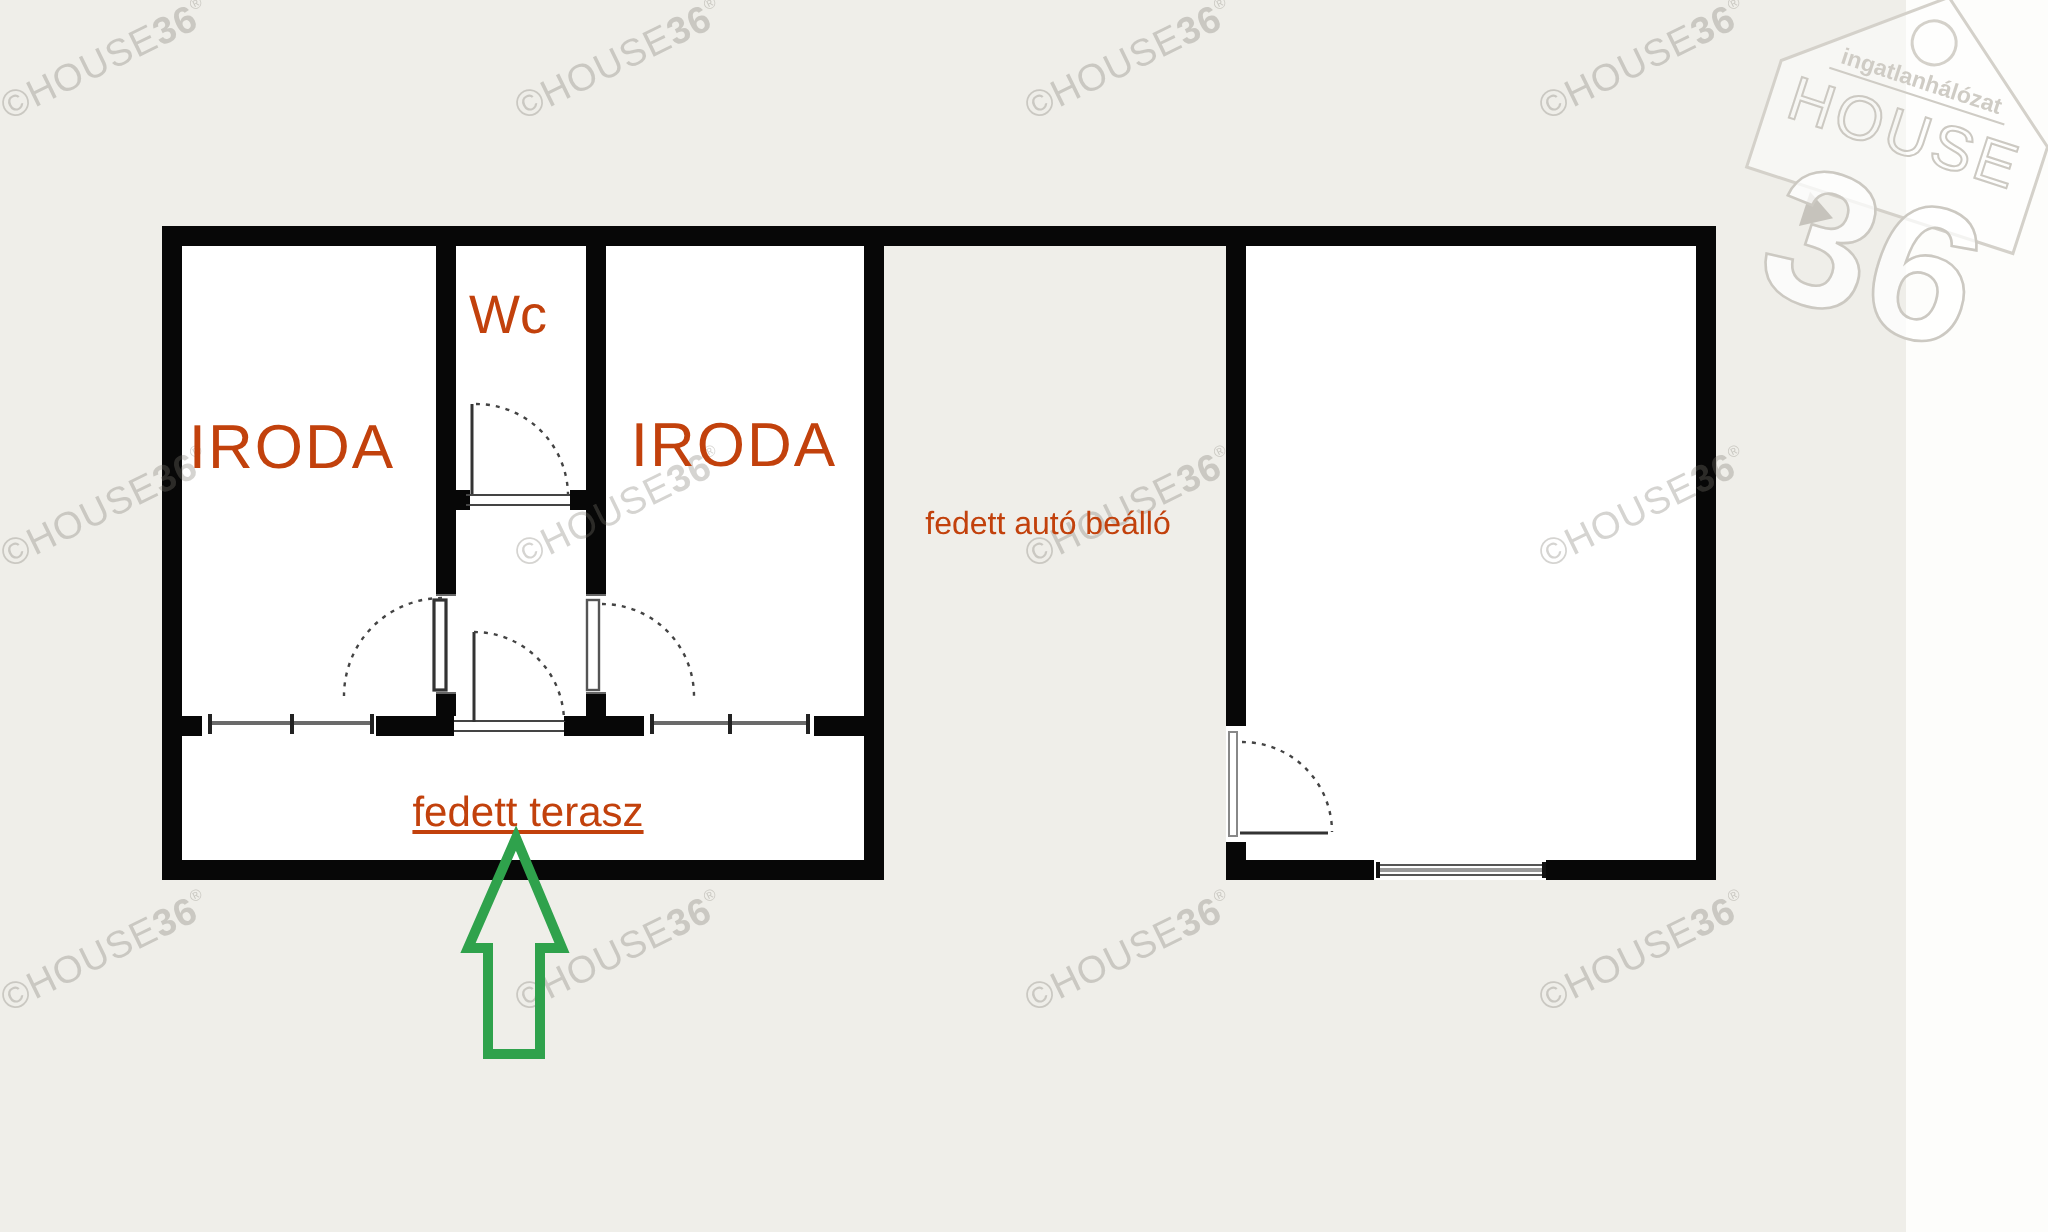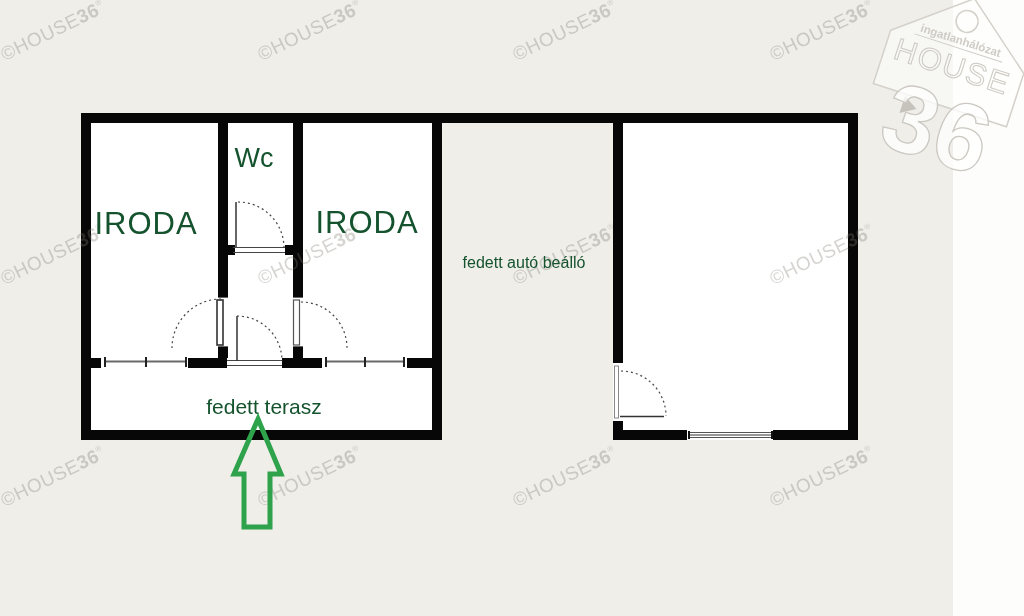--- a/index.html
+++ b/index.html
@@ -9,21 +9,21 @@
     font-family:"Liberation Sans", sans-serif;
   }
   .paper-strip{
     position:absolute; left:953px; top:0; width:71px; height:616px;
     background:#fdfdfb;
   }
   svg{position:absolute; left:0; top:0;}
   .labels{position:absolute; left:0; top:0; width:100%; height:100%; pointer-events:none;}
   .room-label{
     position:absolute; transform:translate(-50%,-50%);
-    color:#14532d; white-space:nowrap;
+    color:#c2410c; white-space:nowrap;
   }
   .lbl-big{font-size:31px; letter-spacing:1px;}
   .lbl-wc{font-size:27px;}
   .lbl-carport{font-size:16px;}
   .lbl-terrace{font-size:21px;}
   .wm-layer{position:absolute; left:0; top:0; width:100%; height:100%; pointer-events:none;}
   .wm{
     position:absolute; transform:translate(-50%,-50%) rotate(-26deg);
     font-size:19px; letter-spacing:0.5px; color:rgba(125,121,113,0.32);
     white-space:nowrap;
@@ -152,21 +152,21 @@
       <span class="wm" style="left: 310px; top: 477px;"><span>©HOUSE</span><b>36</b><sup>®</sup></span>
       <span class="wm" style="left: 565px; top: 477px;"><span>©HOUSE</span><b>36</b><sup>®</sup></span>
       <span class="wm" style="left: 822px; top: 477px;"><span>©HOUSE</span><b>36</b><sup>®</sup></span>
     </div>
 
   <div class="labels">
     <div class="room-label lbl-big" style="left:146px; top:224px;">IRODA</div>
     <div class="room-label lbl-wc" style="left:254px; top:158px;">Wc</div>
     <div class="room-label lbl-big" style="left:367px; top:223px;">IRODA</div>
     <div class="room-label lbl-carport" style="left:524px; top:263px;">fedett autó beálló</div>
-    <div class="room-label lbl-terrace" style="left:264px; top:407px;">fedett terasz</div>
+    <div class="room-label lbl-terrace" style="left:264px; top:407px;text-decoration:underline;">fedett terasz</div>
   </div>
 
   <svg width="210" height="260" viewBox="0 0 210 260" style="left:866px; top:-18px;">
     <g transform="rotate(18 90 80)">
       <path d="M18,70 L88,14 L158,70 L158,126 L18,126 Z" fill="rgba(255,255,255,0.5)" stroke="#d4d1ca" stroke-width="1.5"></path>
       <circle cx="88" cy="38" r="11" fill="none" stroke="#d4d1ca" stroke-width="1.5"></circle>
       <text x="88" y="62" text-anchor="middle" font-family="Liberation Sans, sans-serif" font-size="11.5" font-weight="bold" fill="#cfccc5">ingatlanhálózat</text>
       <line x1="42" y1="66" x2="134" y2="66" stroke="#cfccc5" stroke-width="1"></line>
       <text x="88" y="96" text-anchor="middle" font-family="Liberation Sans, sans-serif" font-size="31" letter-spacing="2" fill="none" stroke="#ccc9c2" stroke-width="1">HOUSE</text>
       <polygon points="52,128 67,137 52,146" fill="#c6c3bc"></polygon>

